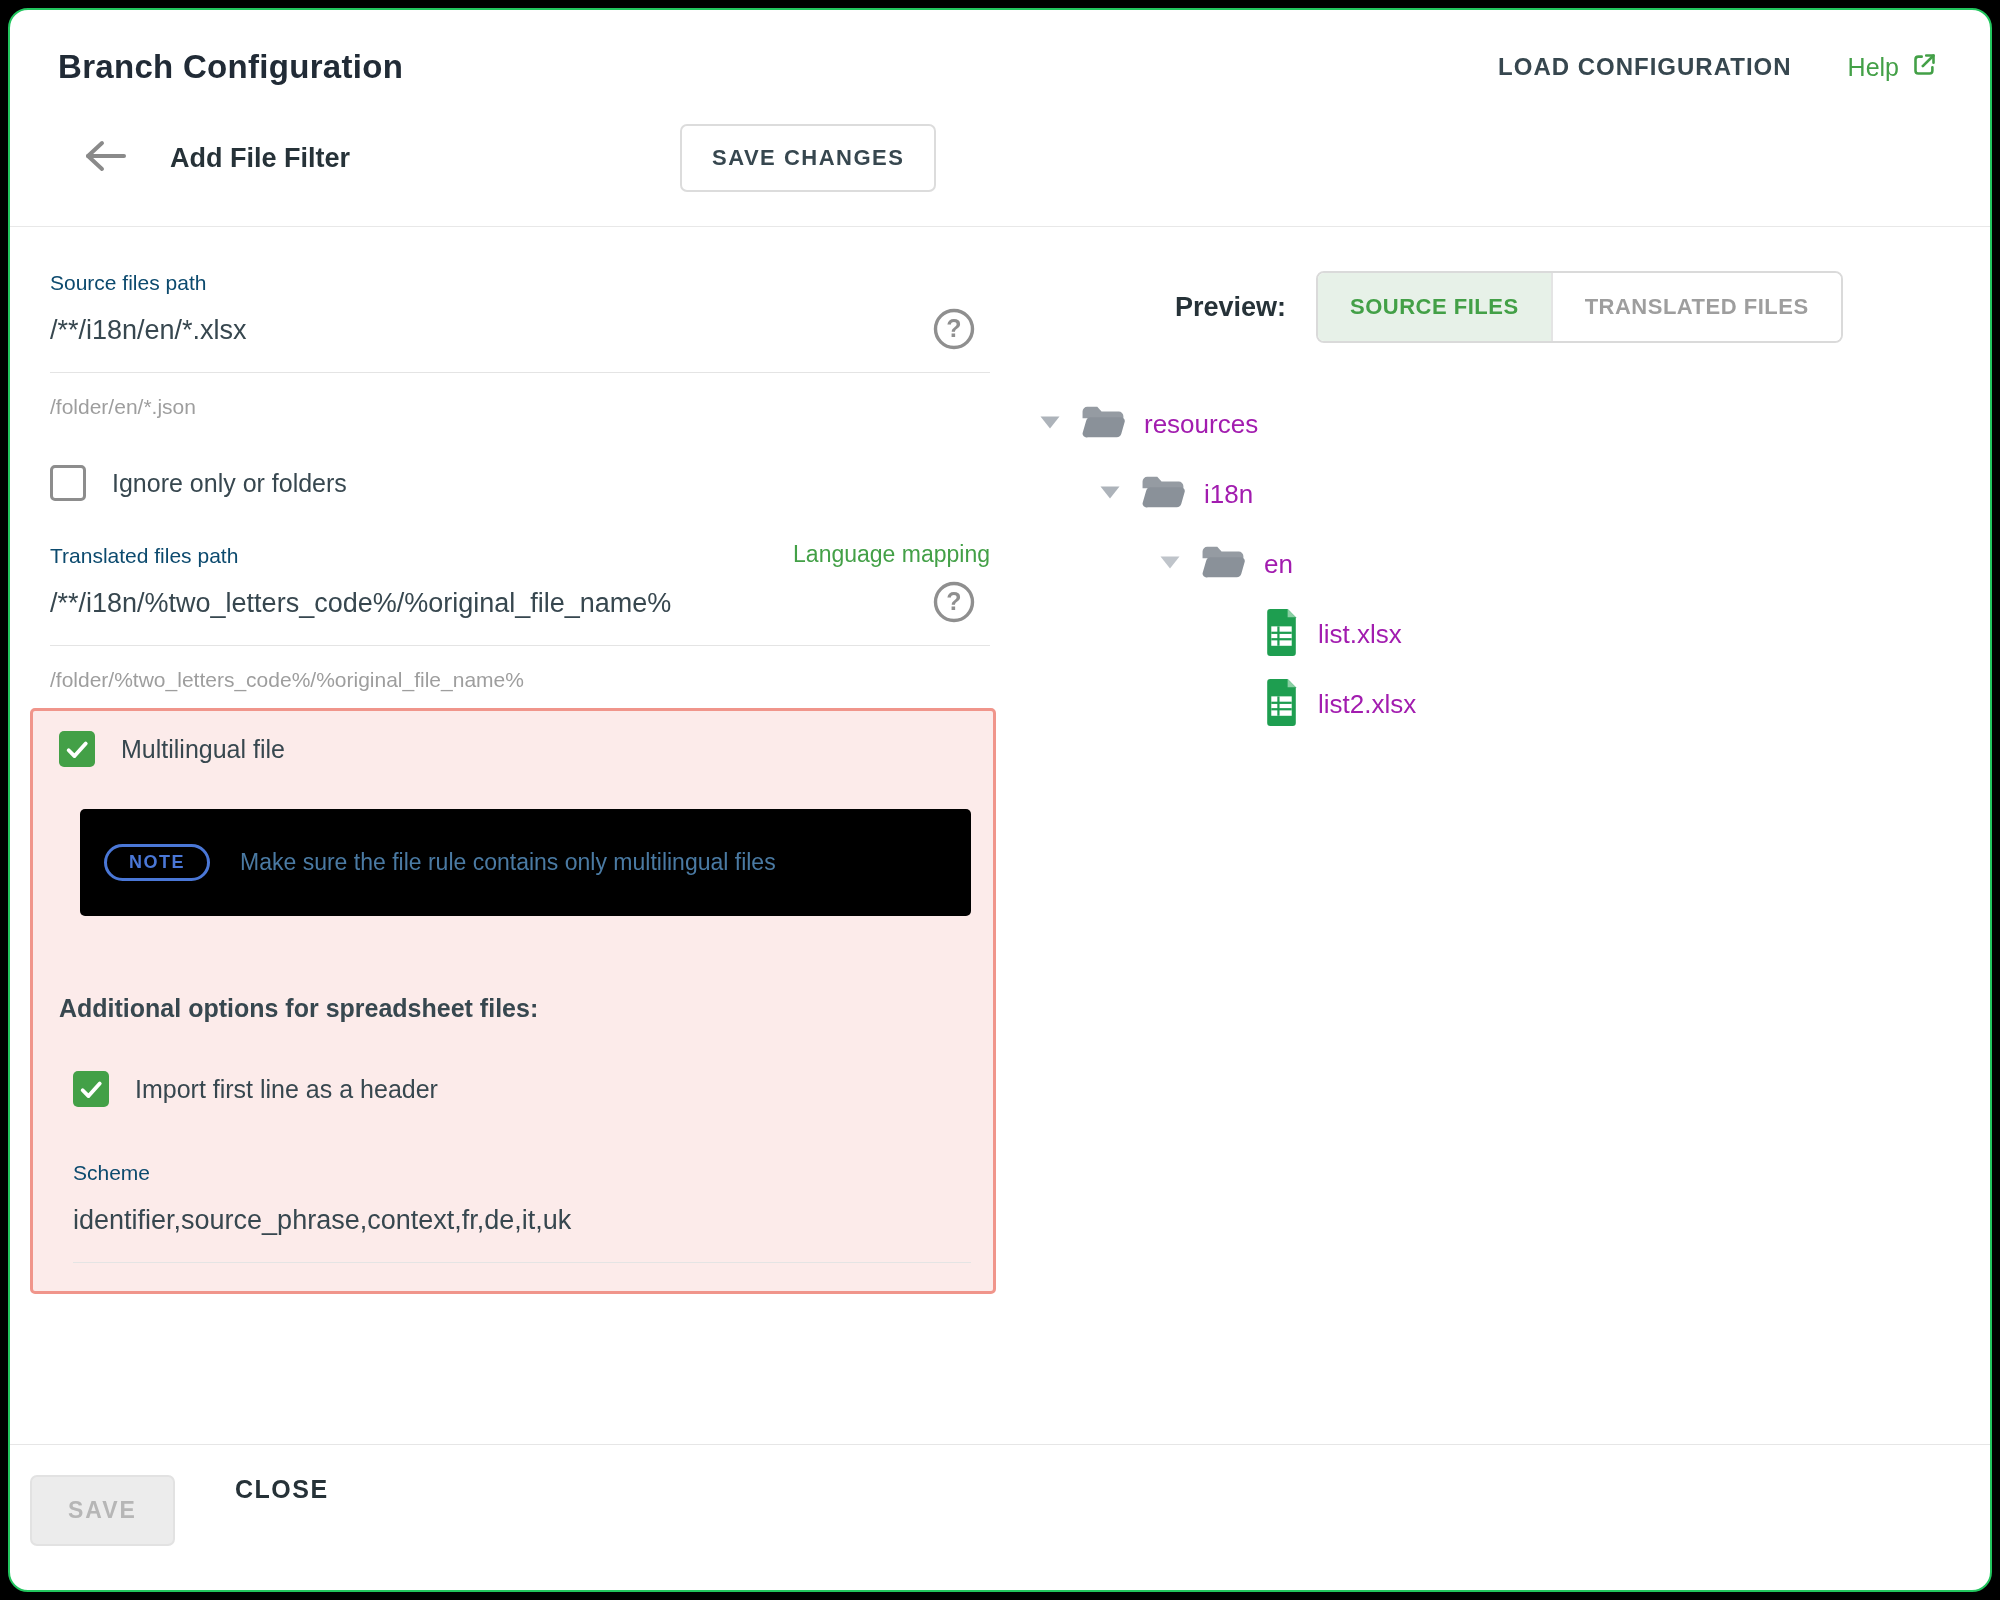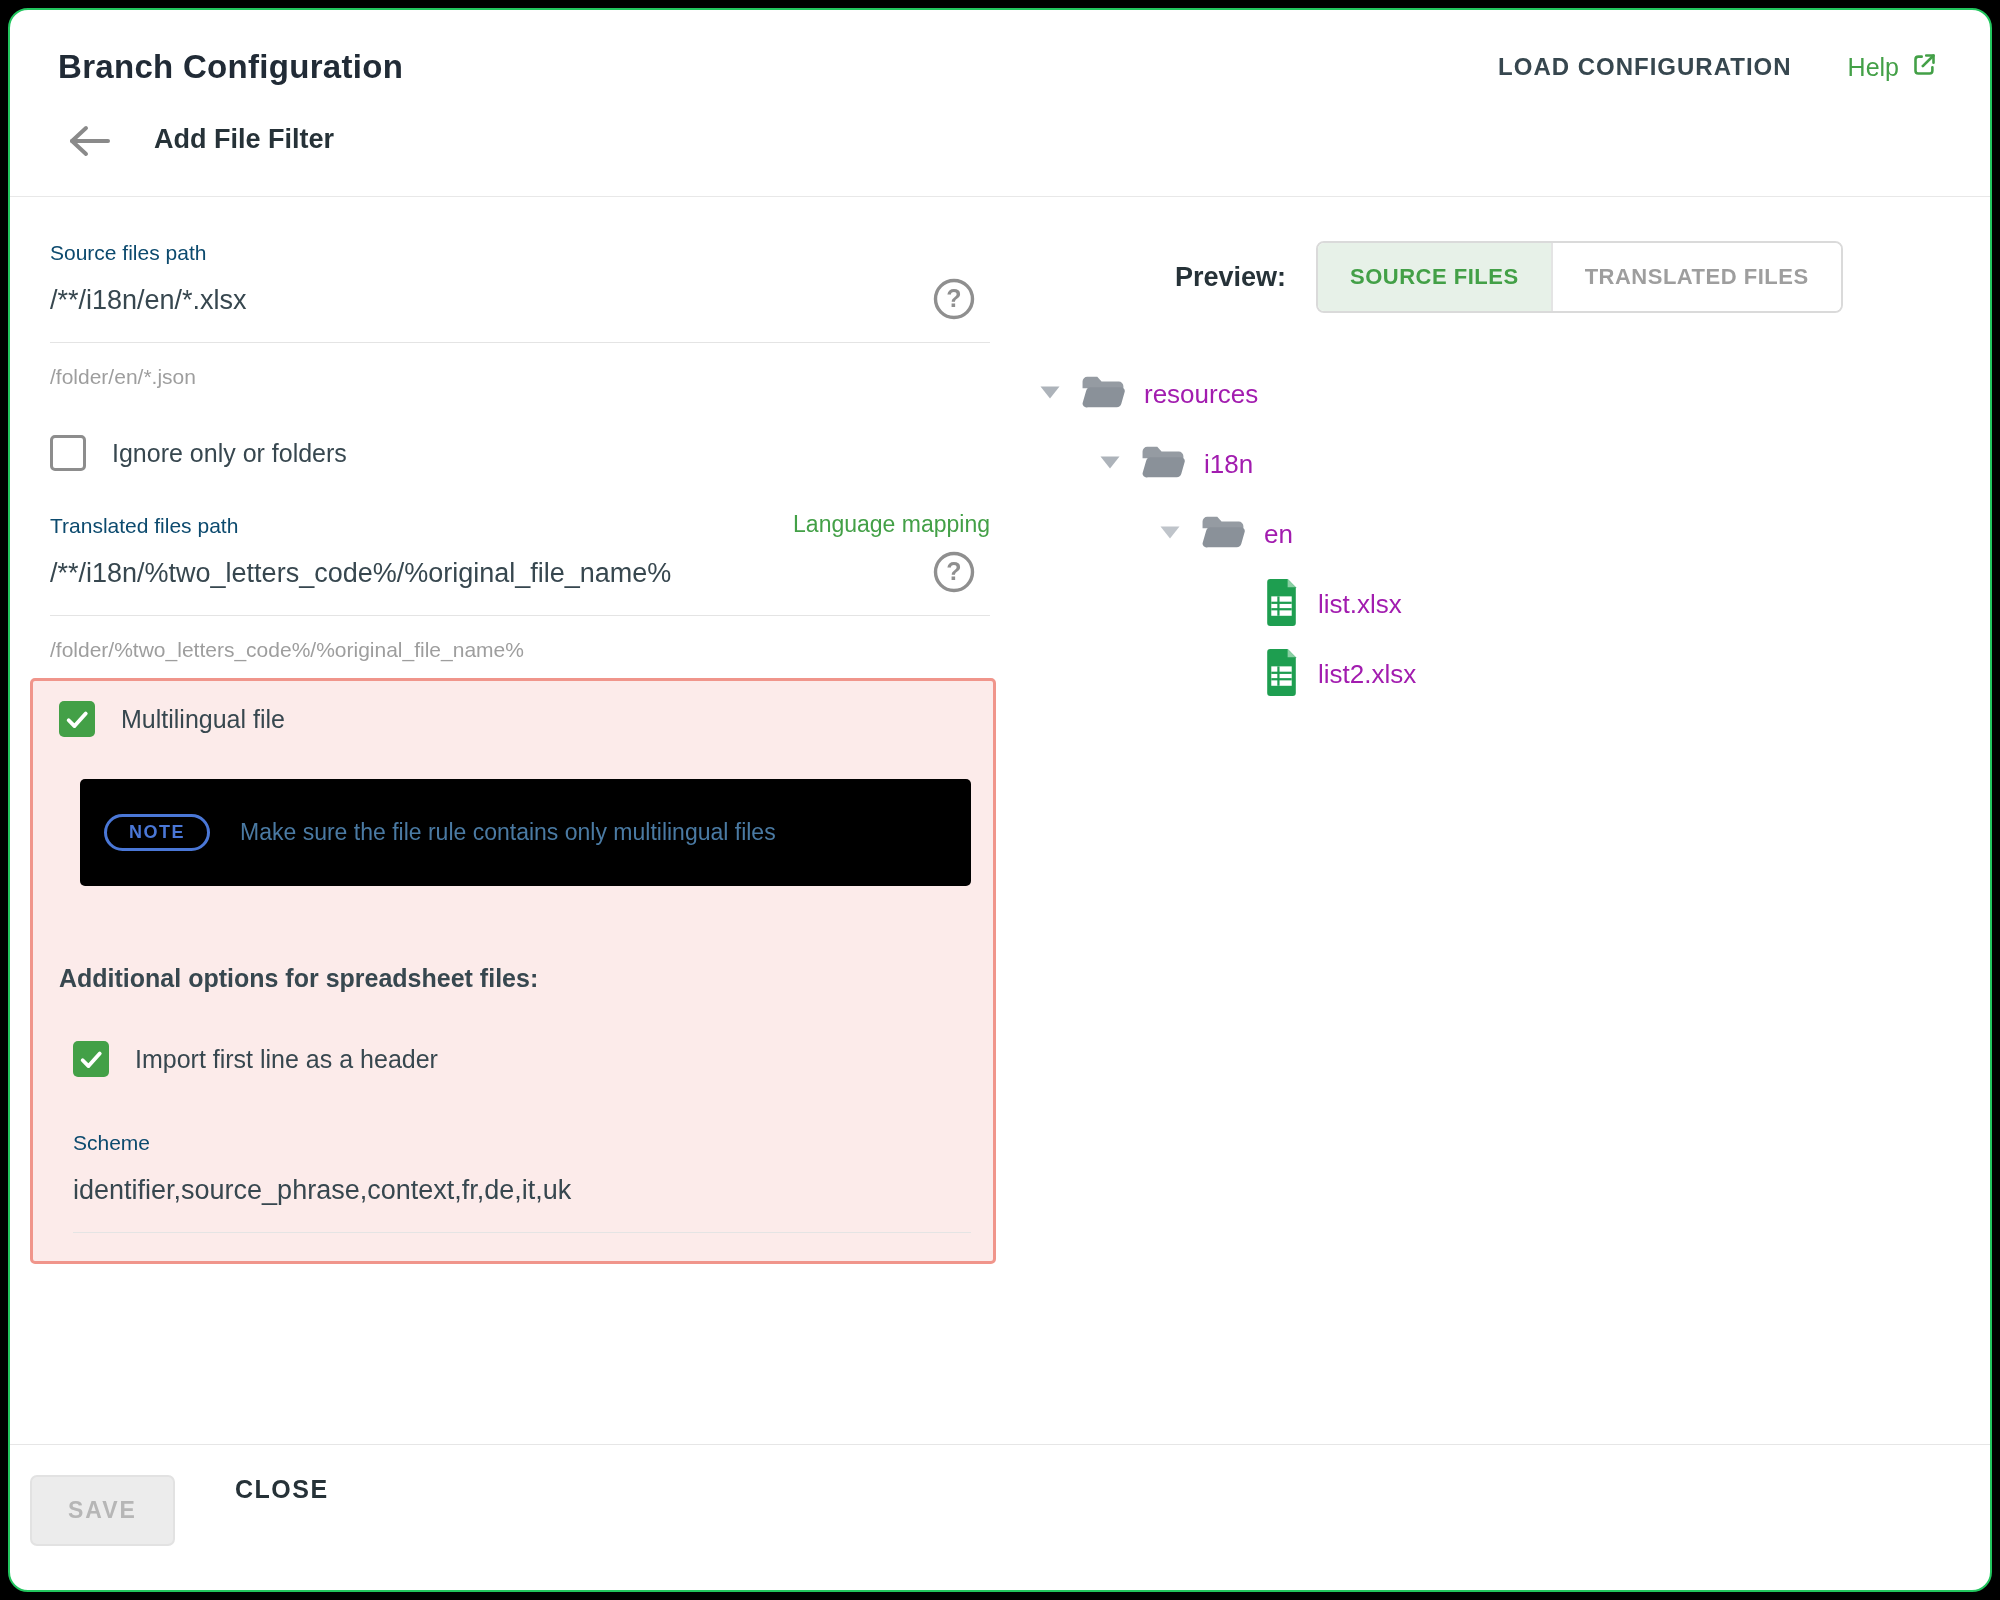--- a/index.html
+++ b/index.html
@@ -17,21 +17,21 @@
     display:flex; flex-direction:column;
     overflow:hidden;
   }
   
   .app-header { display:flex; justify-content:space-between; align-items:center; padding:38px 52px 0 48px; }
   .page-title { font-size:33px; font-weight:bold; color:#212b36; letter-spacing:.3px; }
   .header-right { display:flex; align-items:center; gap:56px; }
   .load-config { font-size:24px; font-weight:600; color:#37474f; letter-spacing:1px; cursor:pointer; }
   .help-link { display:flex; align-items:center; gap:12px; color:#43a047; font-size:25px; cursor:pointer; }
   
-  .sub-header { display:flex; padding:38px 33px 34px 56px; }
+  .sub-header { display:flex; align-items:center; padding:38px 33px 34px 56px;margin-left:16px; }
   .back-btn { width:48px; height:38px; display:flex; align-items:center; cursor:pointer; }
   .subheader-title { font-size:27px; font-weight:bold; color:#263238; margin-left:40px; }
   .save-changes-btn {
     margin-left:330px; background:#fff; border:2px solid #dcdcdc; border-radius:7px;
     padding:19px 30px; font-size:22px; font-weight:600; letter-spacing:1.5px; color:#37474f;
     font-family:inherit; cursor:pointer;
   }
   .hdr-divider { border:none; border-top:1px solid #e8e8e8; }
   
   .content { flex:1; display:flex; padding:44px 40px 0 40px; }
@@ -121,20 +121,21 @@
   <div class="sub-header">
     <div class="back-btn">
       <span>
         <svg width="46" height="36" viewBox="0 0 46 36" fill="none" stroke="#8a8a8a" stroke-width="4" stroke-linecap="round" stroke-linejoin="round">
           <path d="M20 5 L6 18 L20 31"></path>
             <path d="M6 18 H42"></path>
         </svg>
       </span>
     </div>
     <div class="subheader-title">Add File Filter</div>
+    <button class="save-changes-btn">SAVE CHANGES</button>
   </div>
 
   <hr class="hdr-divider">
 
   <div class="content">
 
     <div class="left-col">
 
       <div class="field">
         <div class="field-label">Source files path</div>

